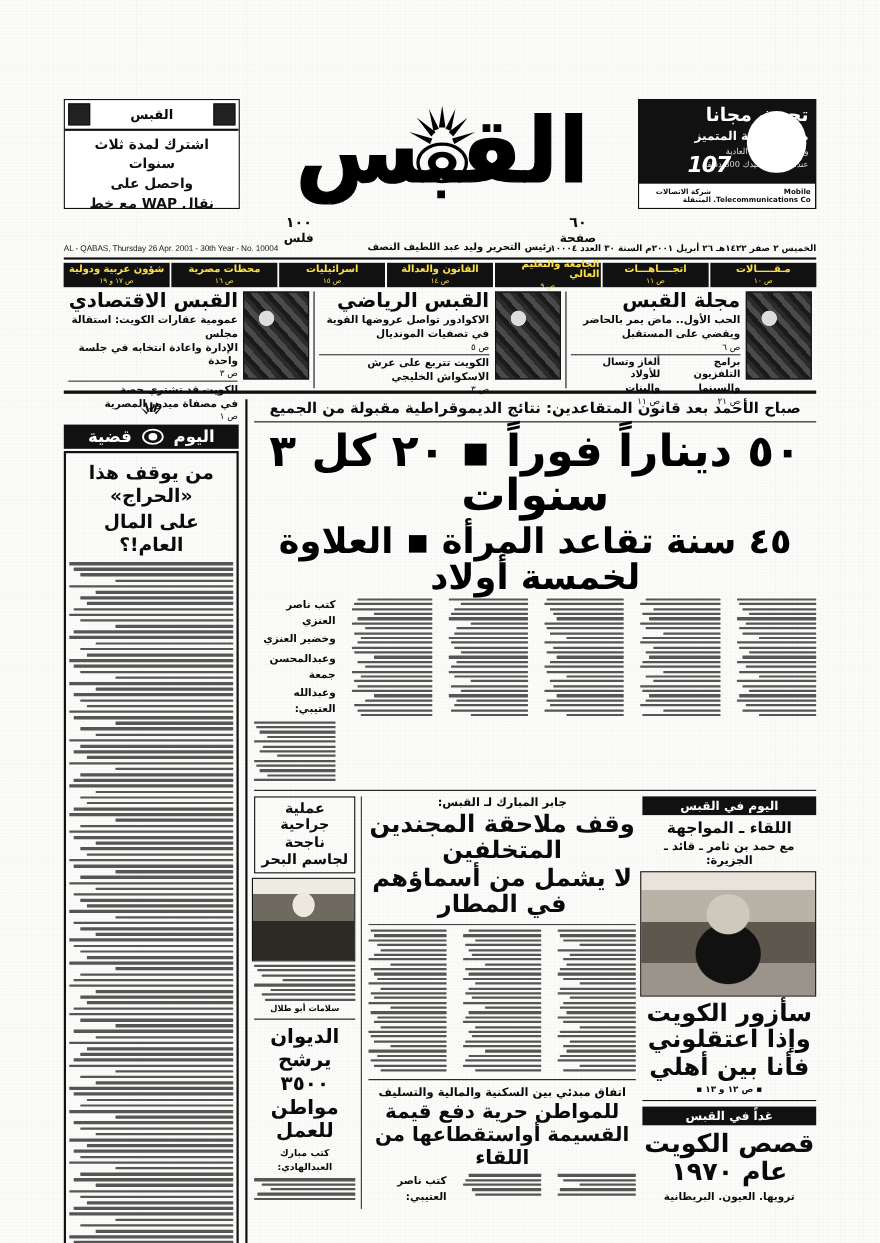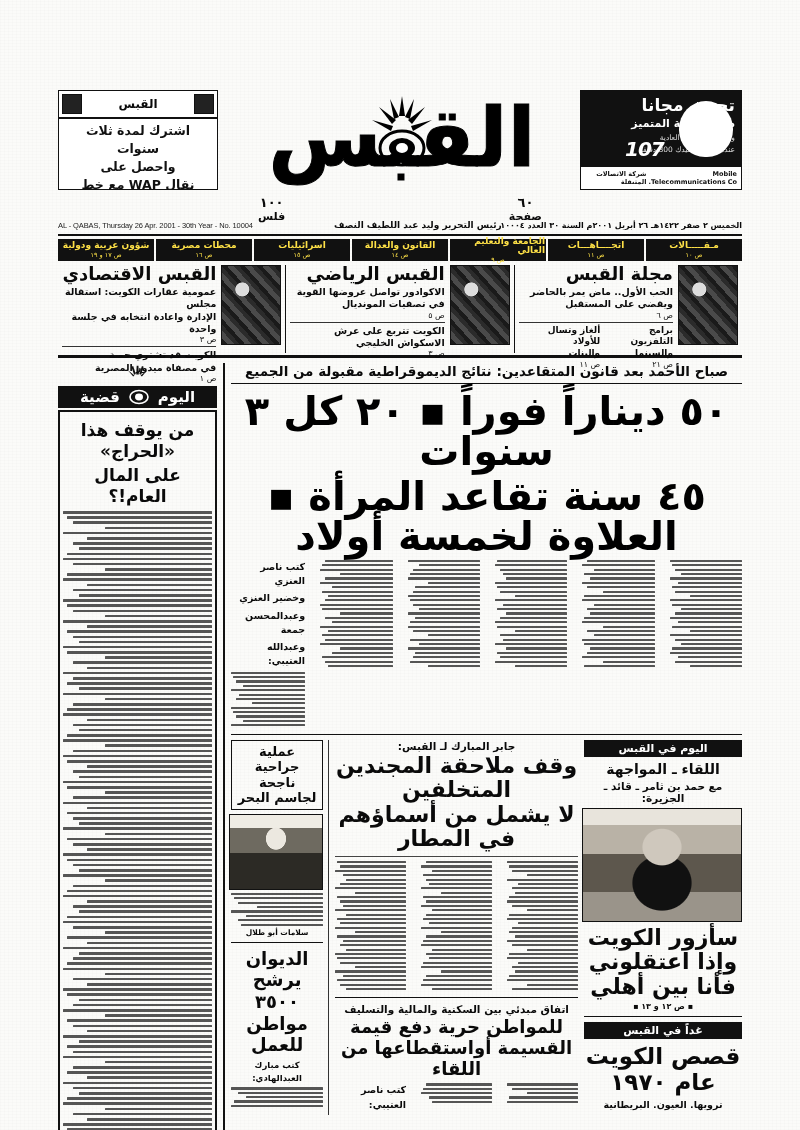--- a/index.html
+++ b/index.html
@@ -147,21 +147,21 @@
   
   .kicker{
     font-size:13.5px;font-weight:bold;text-align:center;line-height:1.25;
     border-bottom:1px solid #111;padding-bottom:3px;letter-spacing:-0.3px;
   }
   .lead1,.lead2{
     text-align:center;font-weight:bold;line-height:1.0;letter-spacing:-1.5px;
     color:#000;
   }
   .lead1{font-size:40px;margin-top:7px;}
-  .lead2{font-size:40px;margin-top:5px;}
+  .lead2{font-size:32px;margin-top:5px;}
   .subhead{
     text-align:center;font-size:13px;font-weight:bold;margin-top:6px;
     border-bottom:1.5px solid #111;padding-bottom:3px;letter-spacing:-0.3px;
   }
 
   
   .cols{display:flex;gap:15px;margin-top:4px;}
   .tcol{flex:1;}
   .byl{font-size:9.5px;font-weight:bold;line-height:1.5;text-align:right;margin-bottom:3px;}
   .fake{ }

